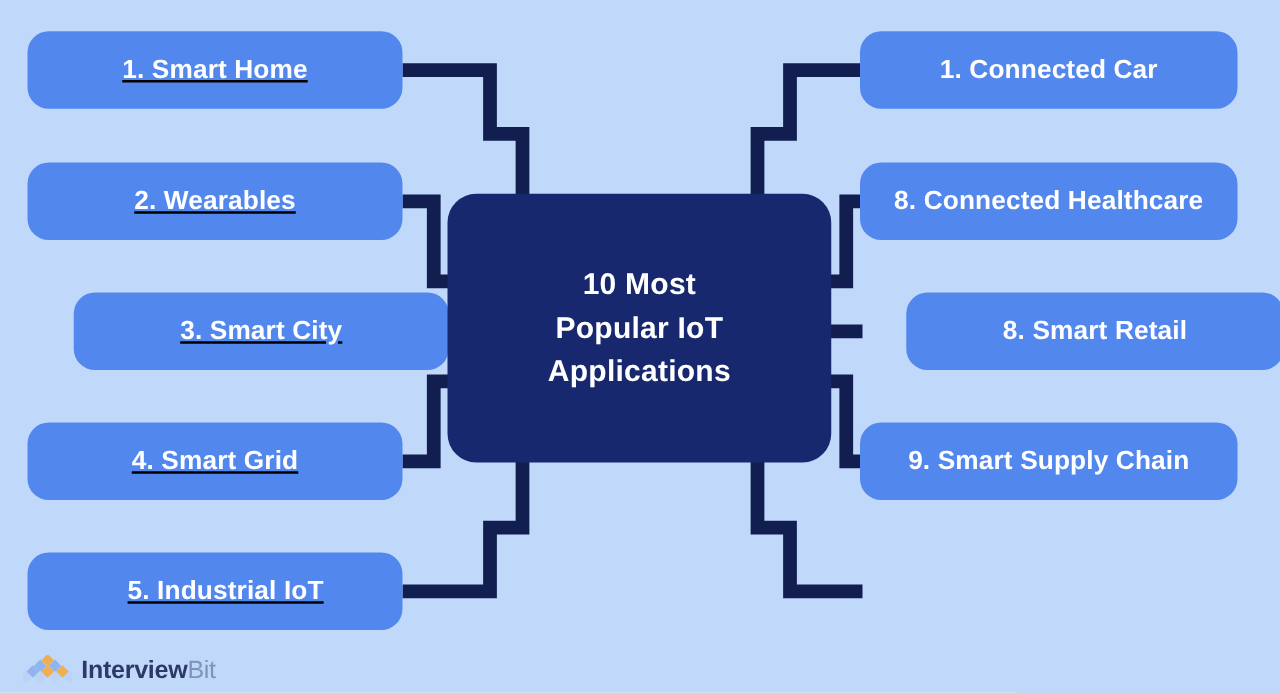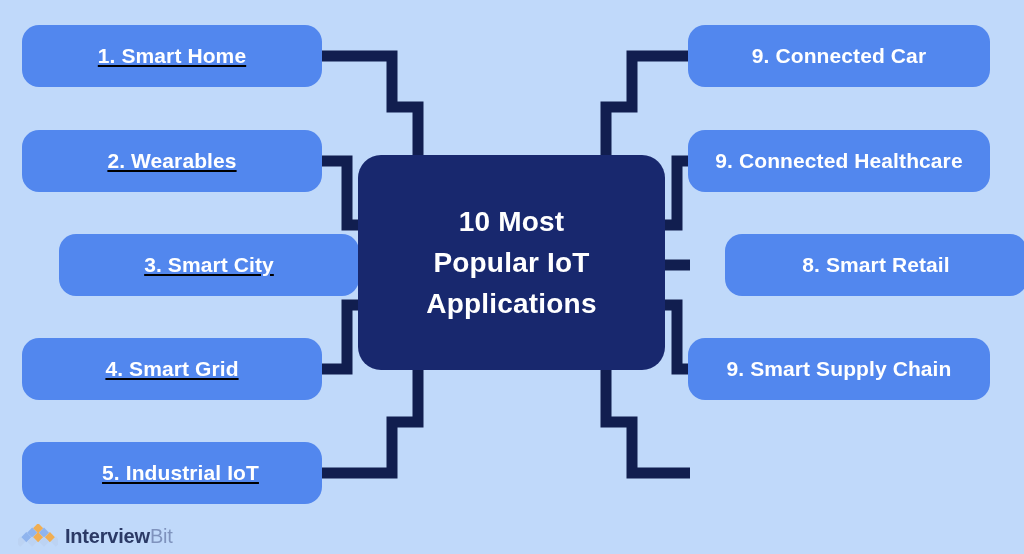--- a/index.html
+++ b/index.html
@@ -72,21 +72,21 @@
     width: 307px;
     height: 215px;
     background: #18286e;
     border-radius: 23px;
     display: flex;
     align-items: center;
     justify-content: center;
   }
   #hub-title {
     color: #ffffff;
-    font-size: 28px;
+    font-size: 24px;
     font-weight: bold;
     line-height: 1.47;
     text-align: center;
     white-space: pre-line;
     letter-spacing: 0.2px;
   }
 
   
   #logo {
     position: absolute;
@@ -148,24 +148,24 @@
     <span class="card-label">3. Smart City</span>
   </div>
   <div class="card left row4">
     <span class="card-label">4. Smart Grid</span>
   </div>
   <div class="card left row5">
     <span class="card-label">5. Industrial IoT</span>
   </div>
 
   <div class="card right row1">
-    <span class="card-label">9. Connected Car</span>
+    <span class="card-label">1. Connected Car</span>
   </div>
   <div class="card right row2">
-    <span class="card-label">9. Connected Healthcare</span>
+    <span class="card-label">8. Connected Healthcare</span>
   </div>
   <div class="card right row3">
     <span class="card-label">8. Smart Retail</span>
   </div>
   <div class="card right row4">
     <span class="card-label">9. Smart Supply Chain</span>
   </div>
 
   <div id="hub">
     <div id="hub-title">10 Most

